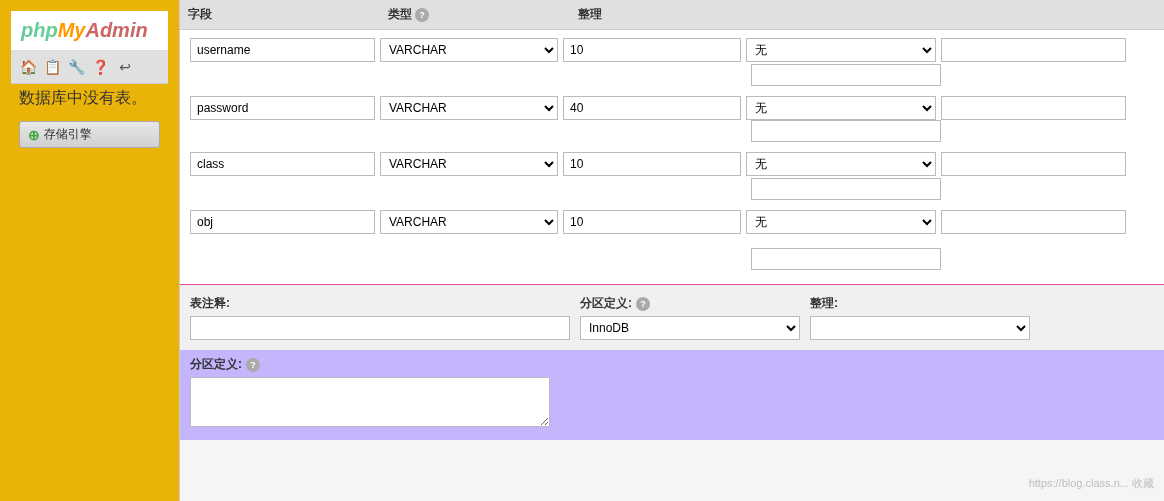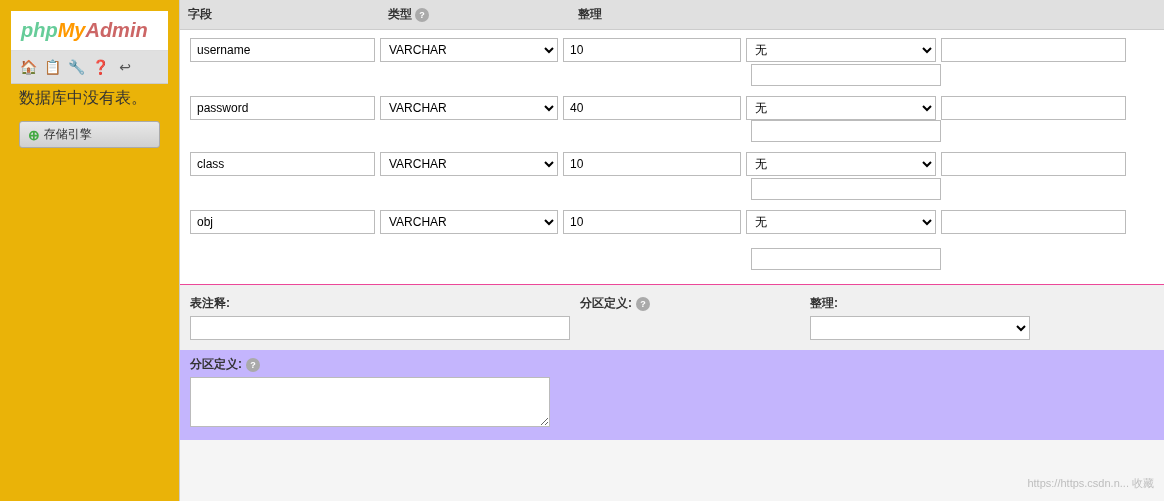--- a/index.html
+++ b/index.html
@@ -150,20 +150,25 @@
         <div class="bottom-grid">
           <div>
             <div class="bottom-label">表注释:</div>
             <input type="text" class="bottom-input" value="" style="">
           </div>
           <div>
             <div class="bottom-label">
               <span>分区定义:</span>
               <span class="info-icon" style="display:inline-flex;align-items:center;justify-content:center;width:14px;height:14px;border-radius:50%;background:#aaa;color:#fff;font-size:9px;">?</span>
             </div>
+            <select class="bottom-select">
+              <option>InnoDB</option>
+              <option>MyISAM</option>
+              <option>MEMORY</option>
+            </select>
           </div>
           <div>
             <div class="bottom-label">整理:</div>
             <select class="bottom-select">
               <option></option>
               <option>utf8_general_ci</option>
               <option>utf8mb4_general_ci</option>
             </select>
           </div>
         </div>
@@ -173,13 +178,13 @@
         <div class="partition-label">
           <span>分区定义:</span>
           <span class="info-icon" style="display:inline-flex;align-items:center;justify-content:center;width:14px;height:14px;border-radius:50%;background:#aaa;color:#fff;font-size:9px;">?</span>
         </div>
         <textarea class="partition-input" style=""></textarea>
       </div>
     </div>
   </div>
 </div>
 
-<div class="watermark">https://https.csdn.n... 收藏</div>
+<div class="watermark">https://blog.class.n... 收藏</div>
 
 </body></html>

